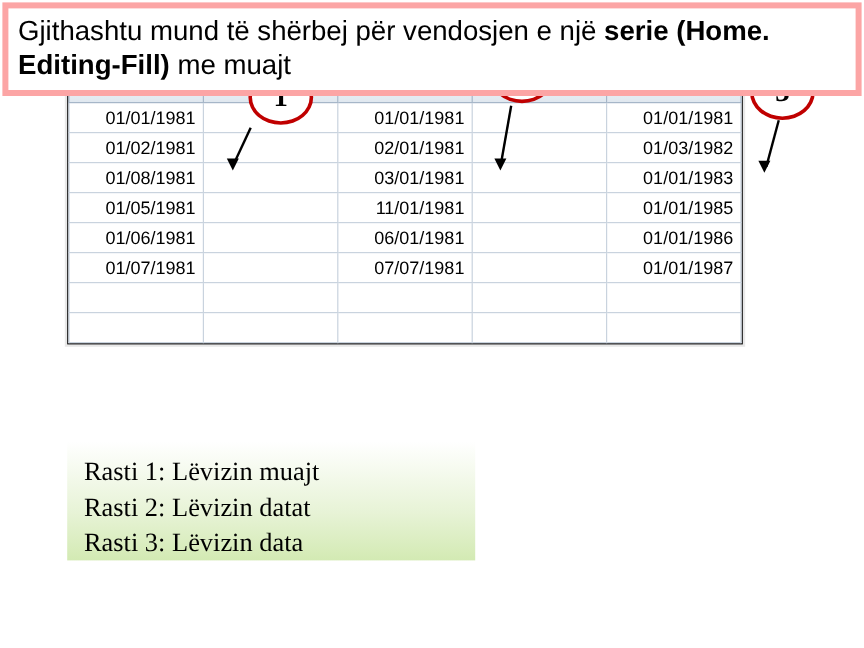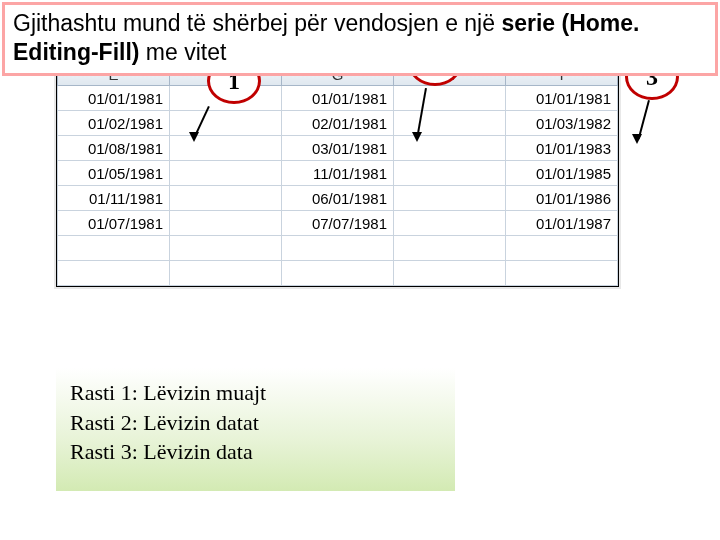--- a/index.html
+++ b/index.html
@@ -9,21 +9,21 @@
     background: #fff;
     font-family: Arial, sans-serif;
     position: relative;
     overflow: hidden;
   }
   .title-box {
     position: absolute;
     top: 2px;
     left: 2px;
     right: 2px;
-    border: 3px solid #fca5a5;
+    border: 5px solid #fca5a5;
     background: #fff;
     padding: 4px 8px 6px 8px;
     font-size: 23px;
     line-height: 1.25;
     color: #000;
     z-index: 10;
   }
   .title-box .bold { font-weight: bold; }
   .grid {
     position: absolute;
@@ -89,35 +89,35 @@
   .ar1-line { top: 106px; left: 208px; width: 2px; height: 32px; transform: rotate(25deg); transform-origin: top left; }
   .ar1-head { top: 132px; left: 189px; }
   .ar2-line { top: 88px;  left: 425px; width: 2px; height: 48px; transform: rotate(10deg); transform-origin: top left; }
   .ar2-head { top: 132px; left: 412px; }
   .ar3-line { top: 100px; left: 648px; width: 2px; height: 40px; transform: rotate(15deg); transform-origin: top left; }
   .ar3-head { top: 134px; left: 632px; }
   .legend {
     position: absolute;
     top: 368px;
     left: 56px;
-    width: 399px;
-    padding: 10px 14px 24px 14px;
+    width: 340px;
+    padding: 10px 14px 0 14px;
     background: linear-gradient(180deg, #ffffff 0%, #e7f3d6 60%, #d3eab3 100%);
     font-family: "Times New Roman", serif;
     font-size: 22px;
     line-height: 1.35;
     color: #000;
   }
 </style>
 </head>
 <body>
 
 <div class="title-box">
   <span>Gjithashtu mund të shërbej për vendosjen e një </span><span class="bold">serie (Home.</span><br>
-  <span class="bold">Editing-Fill)</span><span> me vitet</span>
+  <span class="bold">Editing-Fill)</span><span> me muajt</span>
 </div>
 
 <div class="circle c1">
     <span>1</span>
   </div>
 <div class="circle c2">
     <span>2</span>
   </div>
 <div class="circle c3">
     <span>3</span>
@@ -164,21 +164,21 @@
           <td>01/01/1983</td>
         </tr>
         <tr>
           <td>01/05/1981</td>
           <td></td>
           <td>11/01/1981</td>
           <td></td>
           <td>01/01/1985</td>
         </tr>
         <tr>
-          <td>01/11/1981</td>
+          <td>01/06/1981</td>
           <td></td>
           <td>06/01/1981</td>
           <td></td>
           <td>01/01/1986</td>
         </tr>
         <tr>
           <td>01/07/1981</td>
           <td></td>
           <td>07/07/1981</td>
           <td></td>

